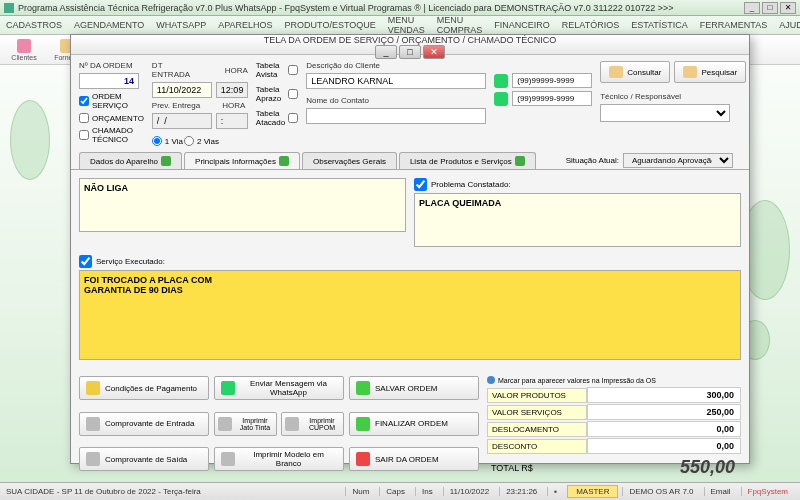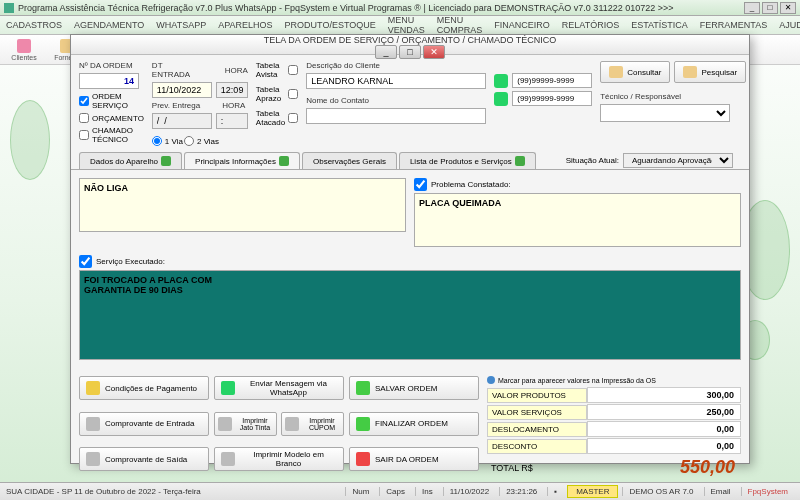--- a/index.html
+++ b/index.html
@@ -49,36 +49,36 @@
 .tab-arrow { width: 10px; height: 10px; background: #4a4; border-radius: 2px; }
 .status-row { margin-left: auto; display: flex; align-items: center; gap: 4px; font-size: 8px; padding-right: 8px; }
 .status-select { border: 1px solid #aaa; padding: 1px 4px; font-size: 8px; width: 110px; }
 
 .tab-content { padding: 8px; }
 .problems-row { display: flex; gap: 8px; }
 .problem-box { flex: 1; }
 .problem-hdr { display: flex; align-items: center; gap: 4px; font-size: 8px; margin-bottom: 2px; }
 .problem-text { width: 100%; height: 54px; background: #ffffe8; border: 1px solid #aaa; padding: 4px; font-size: 9px; font-weight: bold; resize: none; font-family: inherit; }
 .service-box { margin-top: 6px; }
-.service-text { width: 100%; height: 90px; background: #0f766e; border: 1px solid #aaa; padding: 4px; font-size: 9px; font-weight: bold; resize: none; font-family: inherit; }
+.service-text { width: 100%; height: 90px; background: #fde047; border: 1px solid #aaa; padding: 4px; font-size: 9px; font-weight: bold; resize: none; font-family: inherit; }
 
 .bottom-area { display: flex; padding: 6px 8px; gap: 8px; }
 .btn-grid { display: grid; grid-template-columns: repeat(3, 130px); gap: 5px; }
 .big-btn { background: linear-gradient(180deg, #fff, #e8e8e8); border: 1px solid #aaa; padding: 5px 6px; font-size: 8px; display: flex; align-items: center; gap: 5px; border-radius: 2px; height: 24px; }
 .big-ico { width: 14px; height: 14px; border-radius: 2px; flex-shrink: 0; }
 
 .totals { flex: 1; }
 .mark-chk { display: flex; align-items: center; gap: 3px; font-size: 7px; margin-bottom: 3px; justify-content: flex-start; }
 .mark-chk .blue-dot { width: 8px; height: 8px; border-radius: 50%; background: #48c; }
 .total-row { display: flex; align-items: center; margin-bottom: 1px; }
 .total-label { background: #ffffd0; border: 1px solid #ccc; padding: 2px 4px; font-size: 8px; width: 100px; }
 .total-value { background: #fff; border: 1px solid #ccc; padding: 2px 6px; font-size: 9px; text-align: right; flex: 1; font-weight: bold; }
 .grand-total-row { display: flex; align-items: center; margin-top: 3px; }
 .grand-label { font-size: 9px; width: 100px; padding-left: 4px; }
-.grand-value { font-size: 18px; font-weight: bold; color: #c2410c; font-style: italic; text-align: right; flex: 1; padding-right: 6px; }
+.grand-value { font-size: 18px; font-weight: bold; color: #404040; font-style: italic; text-align: right; flex: 1; padding-right: 6px; }
 
 .statusbar { position: absolute; bottom: 0; left: 0; right: 0; height: 18px; background: linear-gradient(180deg, #f0f0f0, #e0e0e0); border-top: 1px solid #aaa; display: flex; align-items: center; padding: 0 6px; font-size: 8px; color: #333; gap: 4px; }
 .status-seg { border-left: 1px solid #bbb; padding: 0 6px; }
 .status-master { background: #ffe680; padding: 1px 8px; border: 1px solid #cc0; }
 
 .bg-shapes { position: absolute; inset: 0; z-index: -1; }
 .blob { position: absolute; border-radius: 50%; background: rgba(140, 200, 140, 0.3); border: 1px solid rgba(100, 180, 100, 0.4); }
 </style>
 </head>
 <body>

